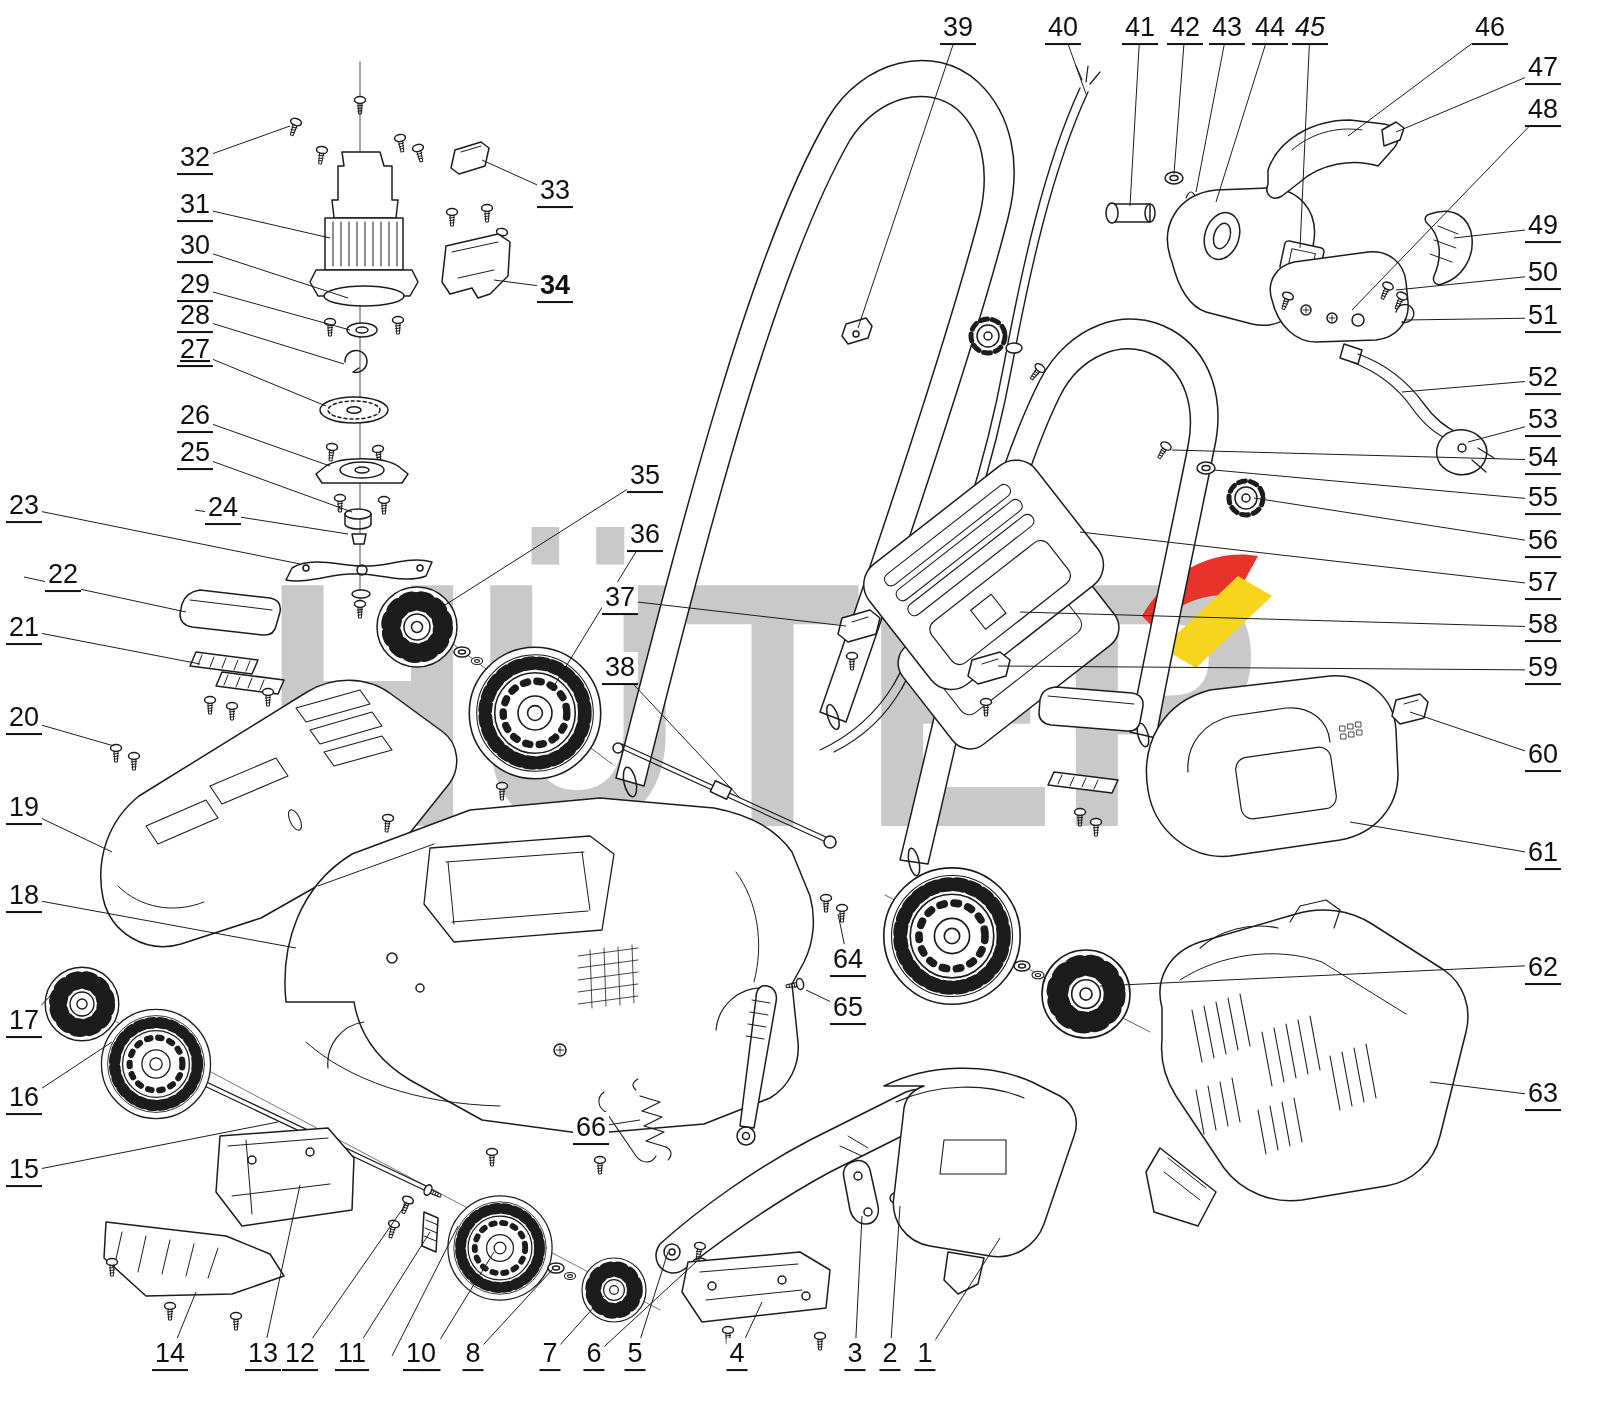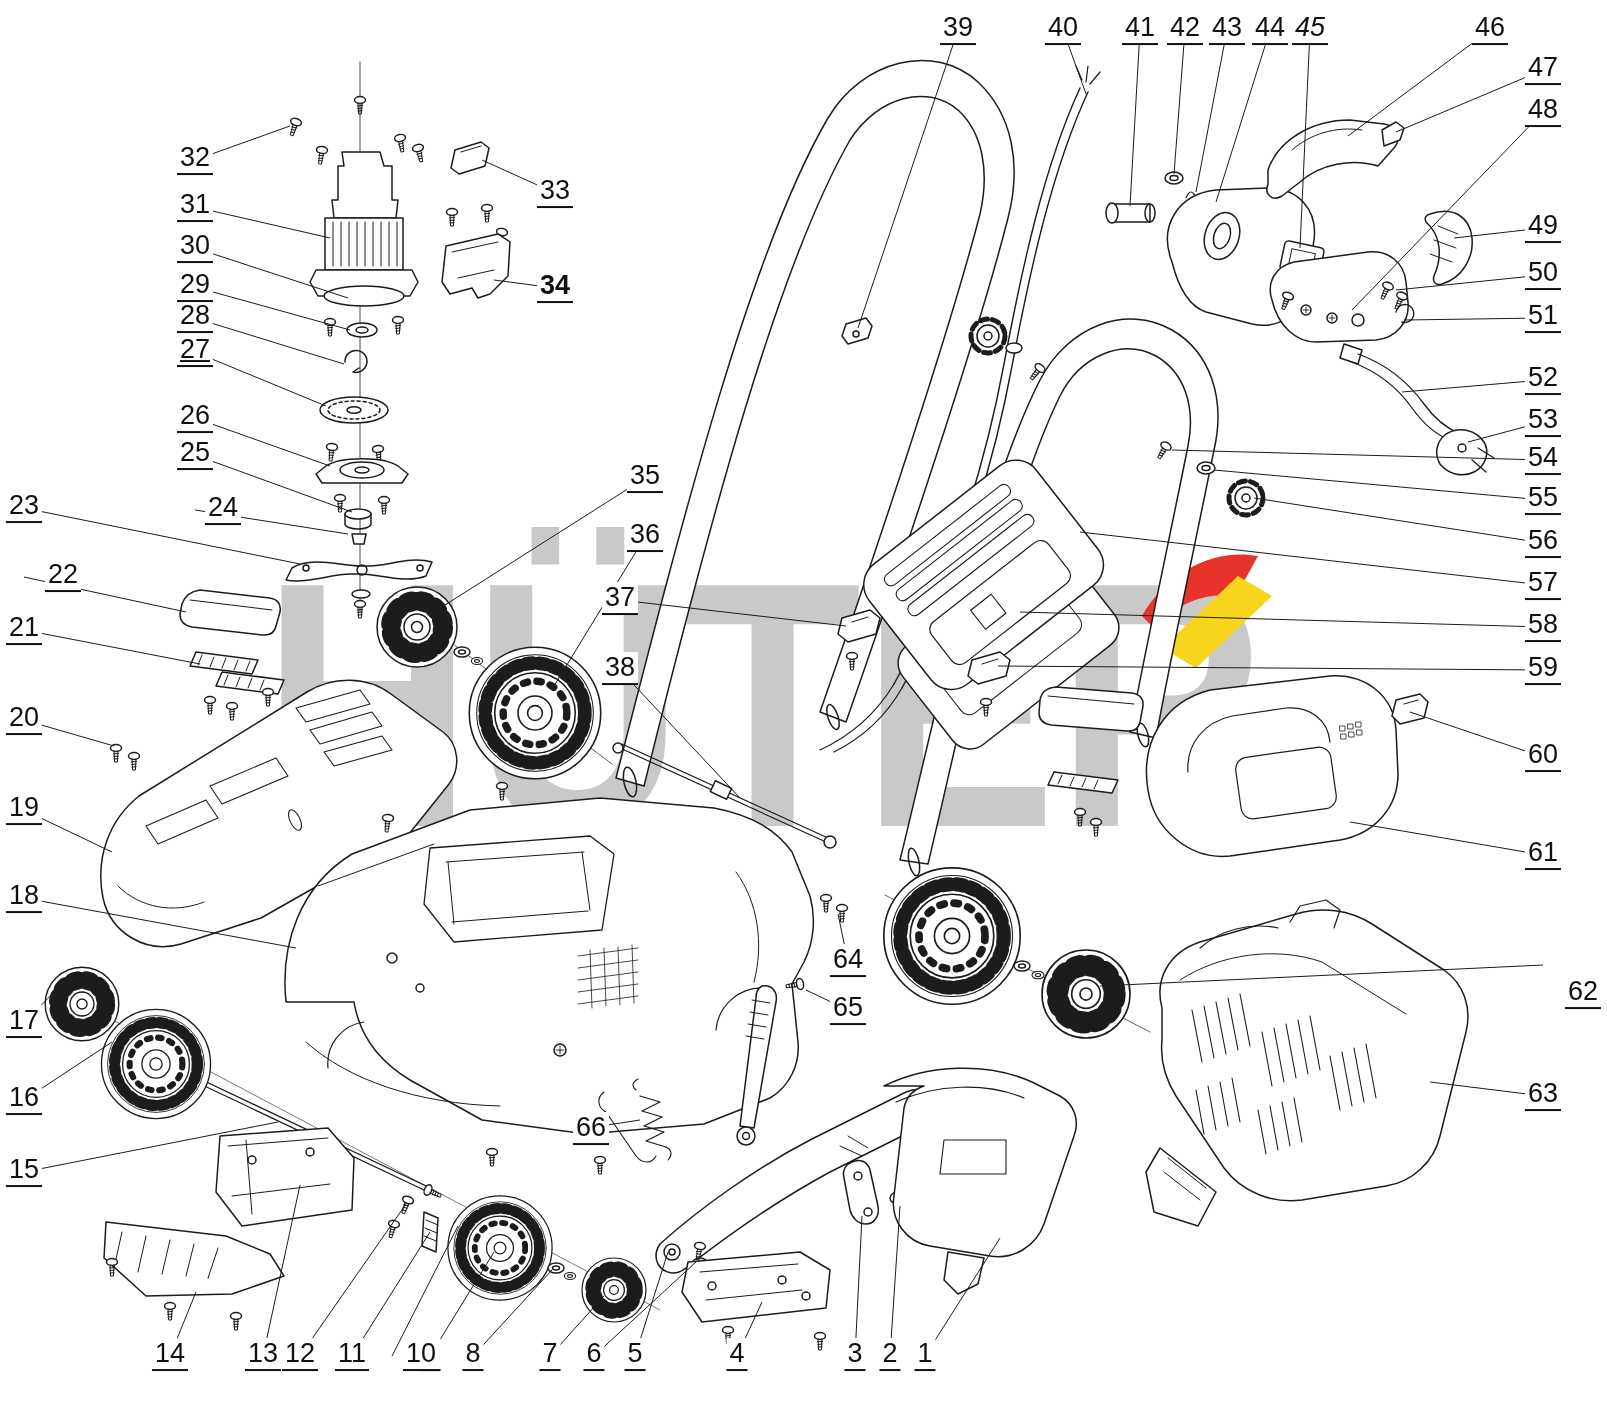--- a/index.html
+++ b/index.html
@@ -516,20 +516,20 @@
       <div class="callout" style="left: 1543px; top: 380px;">52</div>
       <div class="callout" style="left: 1543px; top: 422px;">53</div>
       <div class="callout" style="left: 1543px; top: 460px;">54</div>
       <div class="callout" style="left: 1543px; top: 500px;">55</div>
       <div class="callout" style="left: 1543px; top: 543px;">56</div>
       <div class="callout" style="left: 1543px; top: 585px;">57</div>
       <div class="callout" style="left: 1543px; top: 627px;">58</div>
       <div class="callout" style="left: 1543px; top: 670px;">59</div>
       <div class="callout" style="left: 1543px; top: 757px;">60</div>
       <div class="callout" style="left: 1543px; top: 855px;">61</div>
-      <div class="callout" style="left: 1543px; top: 994px; margin-left: 40px;">62</div>
+      <div class="callout" style="left: 1543px; top: 970px;">62</div>
       <div class="callout" style="left: 1543px; top: 1096px;">63</div>
       <div class="callout" style="left: 848px; top: 962px;">64</div>
       <div class="callout" style="left: 848px; top: 1010px;">65</div>
       <div class="callout" style="left: 575px; top: 1130px; margin-left: 16px;">66</div>
     </div>
 
 </div>
 
 </body></html>

